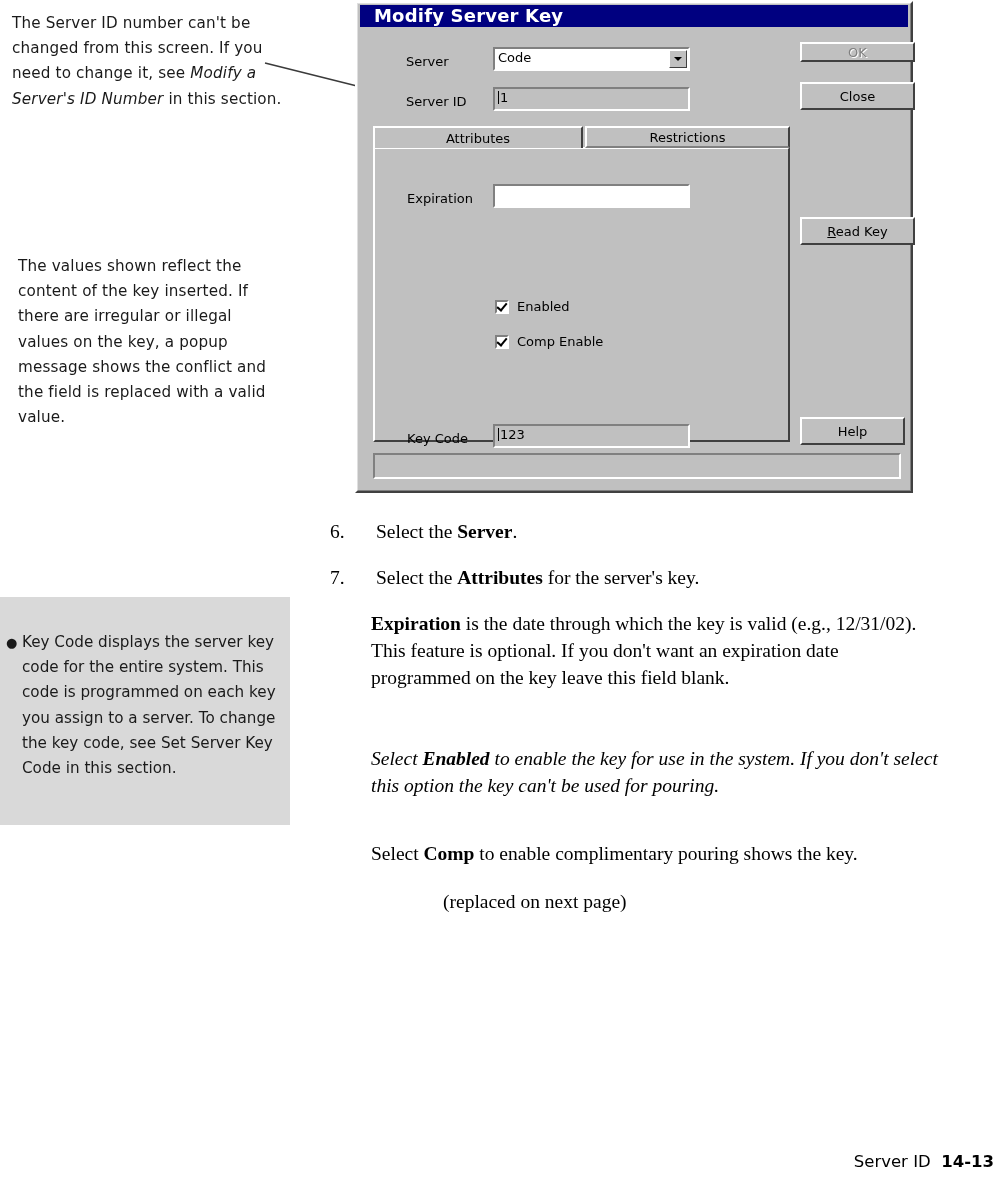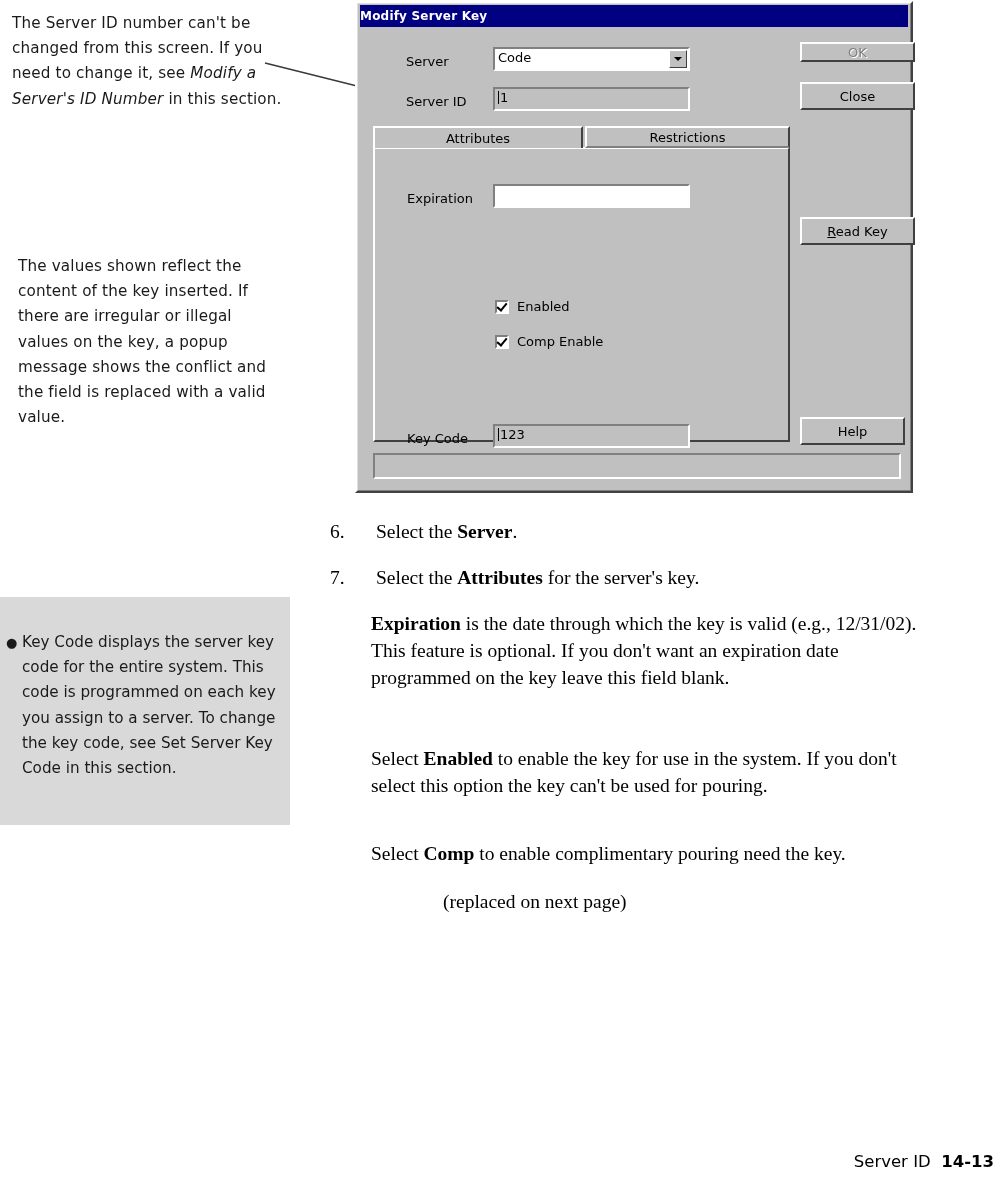--- a/index.html
+++ b/index.html
@@ -105,24 +105,24 @@
     box-sizing: border-box;
   }
   #titlebar {
     position: absolute;
     left: 3px;
     top: 2px;
     right: 3px;
     height: 22px;
     background: #000080;
     color: #ffffff;
-    font-size: 12px;
+    font-size: 18px;
     font-weight: bold;
     line-height: 22px;
-    padding-left: 0;
+    padding-left: 14px;
     box-sizing: border-box;
     letter-spacing: 0.2px;
   }
   #client {
     position: absolute;
     left: 3px;
     top: 26px;
     right: 3px;
     bottom: 3px;
     background: #c0c0c0;
@@ -432,25 +432,25 @@
 
 <div class="step" style="left:330px; top:564px; width:620px;">
   <span class="step-num">7.</span>
   <span class="step-body"><span>Select the </span><b>Attributes</b><span> for the server's key.</span></span>
 </div>
 
 <div class="body-block" style="left:371px; top:610px; width:560px;">
   <b>Expiration</b><span> is the date through which the key is valid (e.g., 12/31/02). This feature is optional. If you don't want an expiration date programmed on the key leave this field blank.</span>
 </div>
 
-<div class="body-block" style="left:371px; top:745px; width:570px;">
+<div class="body-block" style="left:371px; top:745px; width:570px;font-style:italic;">
   <span>Select </span><b>Enabled</b><span> to enable the key for use in the system. If you don't select this option the key can't be used for pouring.</span>
 </div>
 
 <div class="body-block" style="left:371px; top:840px; width:600px;">
-  <span>Select </span><b>Comp</b><span> to enable complimentary pouring need the key.</span>
+  <span>Select </span><b>Comp</b><span> to enable complimentary pouring shows the key.</span>
 </div>
 
 <div class="body-block" style="left:443px; top:888px; width:400px;">(replaced on next page)</div>
 
 <div id="footer">
   <span>Server ID</span><span>&nbsp;&nbsp;</span><span class="pg">14-13</span>
 </div>
 
 </body></html>

